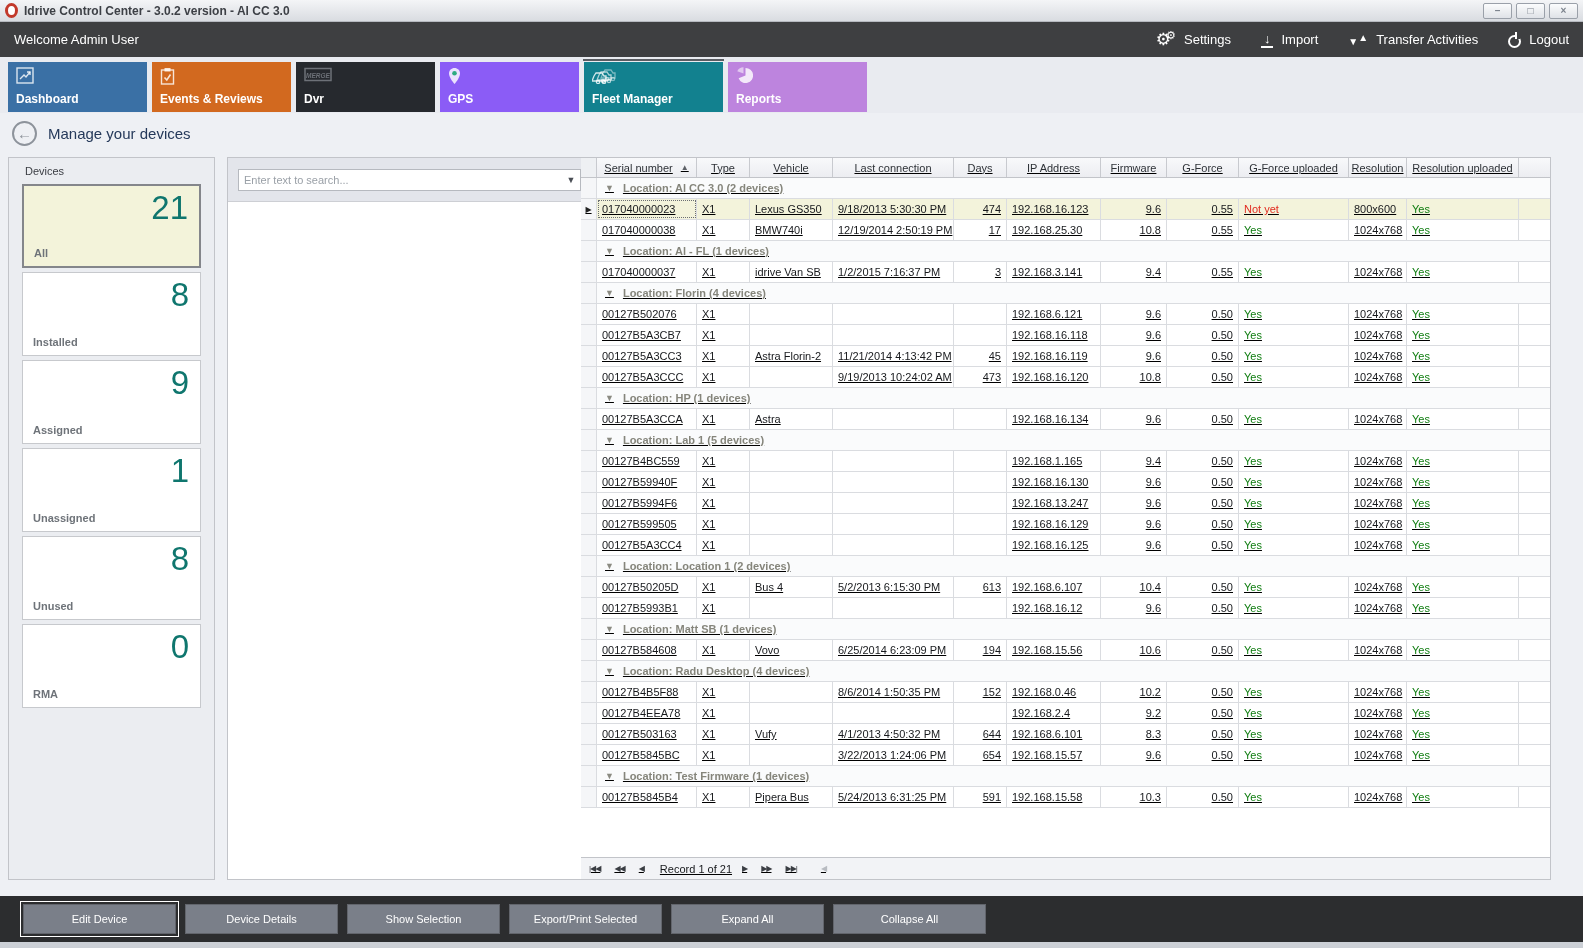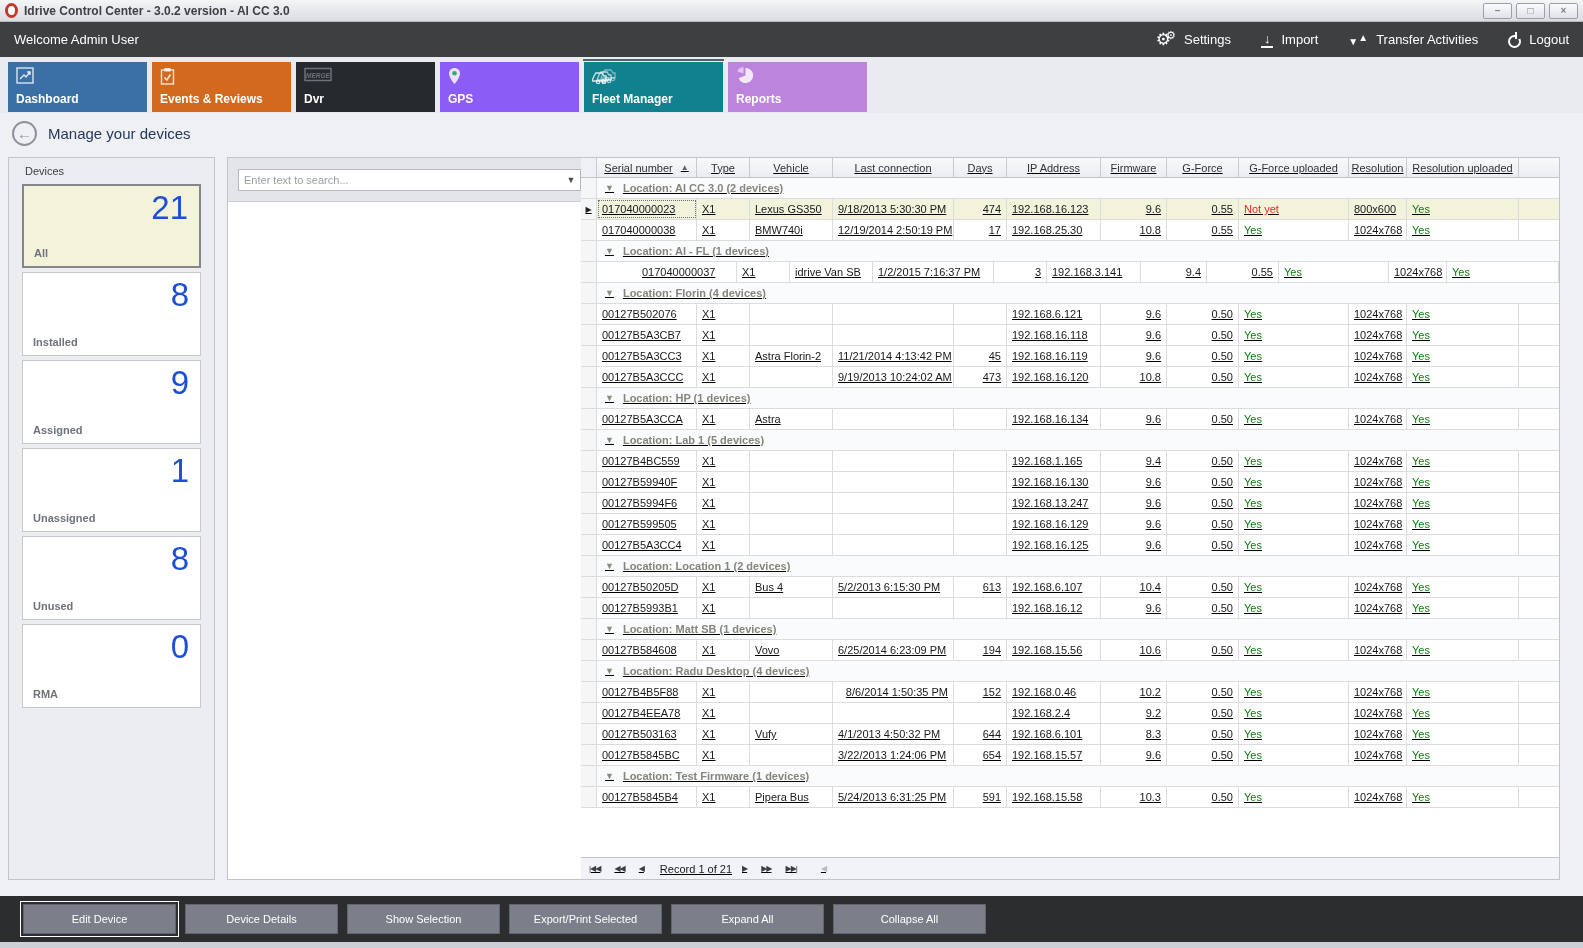--- a/index.html
+++ b/index.html
@@ -39,21 +39,21 @@
   .back-btn { width:25px; height:25px; border:2px solid #8d939b; border-radius:50%; color:#8d939b; font-size:15px; font-weight:bold; display:flex; align-items:center; justify-content:center; line-height:1; }
   .page-title { font-size:15px; color:#25395a; }
 
   
   .content { flex:1; display:flex; padding:4px 32px 16px 8px; min-height:0; }
   .sidebar { width:207px; flex:0 0 207px; background:#ebedf1; border:1px solid #c2c4c9; margin-right:12px; }
   .sidebar-title { font-size:11px; color:#3a3d43; padding:7px 0 5px 16px; }
   .cards { padding:2px 13px; }
   .card { position:relative; height:84px; background:#fff; border:1px solid #c7c9cd; margin-bottom:4px; cursor:default; }
   .card.selected { background:#f3f3da; border:2px solid #84868b; }
-  .card-count { position:absolute; top:3px; right:11px; font-size:33px; color:#1d4ed8; }
+  .card-count { position:absolute; top:3px; right:11px; font-size:33px; color:#0f766e; }
   .card-label { position:absolute; bottom:7px; left:10px; font-size:11px; font-weight:bold; color:#6e7379; }
 
   .main-panel { flex:1; background:#fff; border:1px solid #c2c4c9; display:flex; flex-direction:row; min-height:0; }
   .search-area { height:44px; flex:0 0 44px; background:#e3e5eb; border-bottom:1px solid #cdcfd4; padding:11px 0 0 10px; }
   .search-combo { width:343px; height:22px; background:#fff; border:1px solid #b6b9bf; display:flex; align-items:center; }
   .search-input { flex:1; border:none; outline:none; font-family:"Liberation Sans",sans-serif; font-size:11px; color:#3a3d43; padding:0 5px; background:transparent; }
   .search-input::placeholder { color:#9aa0a7; }
   .dd-arrow { width:18px; text-align:center; font-size:9px; color:#4a4e55; cursor:default; }
 
   
@@ -309,21 +309,21 @@
           </div>
           <div class="g-row">
             <div class="g-ind"></div>
             <div class="g-label">
               <span class="tri">▼</span>
               <span>Location: Al - FL (1 devices)</span>
             </div>
           </div>
           <div class="d-row">
             <div class="d-ind"></div>
-            <div class="cell serial" style="width: 100px; flex: 0 0 100px; margin-left: 40px;">017040000037</div>
+            <div class="cell serial" style="width: 100px; flex: 0 0 100px;">017040000037</div>
             <div class="cell" style="width: 53px; flex: 0 0 53px;">X1</div>
             <div class="cell" style="width: 83px; flex: 0 0 83px;">idrive Van SB</div>
             <div class="cell" style="width: 121px; flex: 0 0 121px;">1/2/2015 7:16:37 PM</div>
             <div class="cell right" style="width: 53px; flex: 0 0 53px;">3</div>
             <div class="cell" style="width: 94px; flex: 0 0 94px;">192.168.3.141</div>
             <div class="cell right" style="width: 66px; flex: 0 0 66px;">9.4</div>
             <div class="cell right" style="width: 72px; flex: 0 0 72px;">0.55</div>
             <div class="cell green" style="width: 110px; flex: 0 0 110px;">Yes</div>
             <div class="cell" style="width: 58px; flex: 0 0 58px;">1024x768</div>
             <div class="cell green" style="width: 112px; flex: 0 0 112px;">Yes</div>
@@ -564,21 +564,21 @@
             <div class="g-label">
               <span class="tri">▼</span>
               <span>Location: Radu Desktop (4 devices)</span>
             </div>
           </div>
           <div class="d-row">
             <div class="d-ind"></div>
             <div class="cell serial" style="width: 100px; flex: 0 0 100px;">00127B4B5F88</div>
             <div class="cell" style="width: 53px; flex: 0 0 53px;">X1</div>
             <div class="cell" style="width: 83px; flex: 0 0 83px;"></div>
-            <div class="cell" style="width: 121px; flex: 0 0 121px; text-align: right;">8/6/2014 1:50:35 PM</div>
+            <div class="cell" style="width: 121px; flex: 0 0 121px;">8/6/2014 1:50:35 PM</div>
             <div class="cell right" style="width: 53px; flex: 0 0 53px;">152</div>
             <div class="cell" style="width: 94px; flex: 0 0 94px;">192.168.0.46</div>
             <div class="cell right" style="width: 66px; flex: 0 0 66px;">10.2</div>
             <div class="cell right" style="width: 72px; flex: 0 0 72px;">0.50</div>
             <div class="cell green" style="width: 110px; flex: 0 0 110px;">Yes</div>
             <div class="cell" style="width: 58px; flex: 0 0 58px;">1024x768</div>
             <div class="cell green" style="width: 112px; flex: 0 0 112px;">Yes</div>
             <div class="cell-filler"></div>
           </div>
           <div class="d-row">

